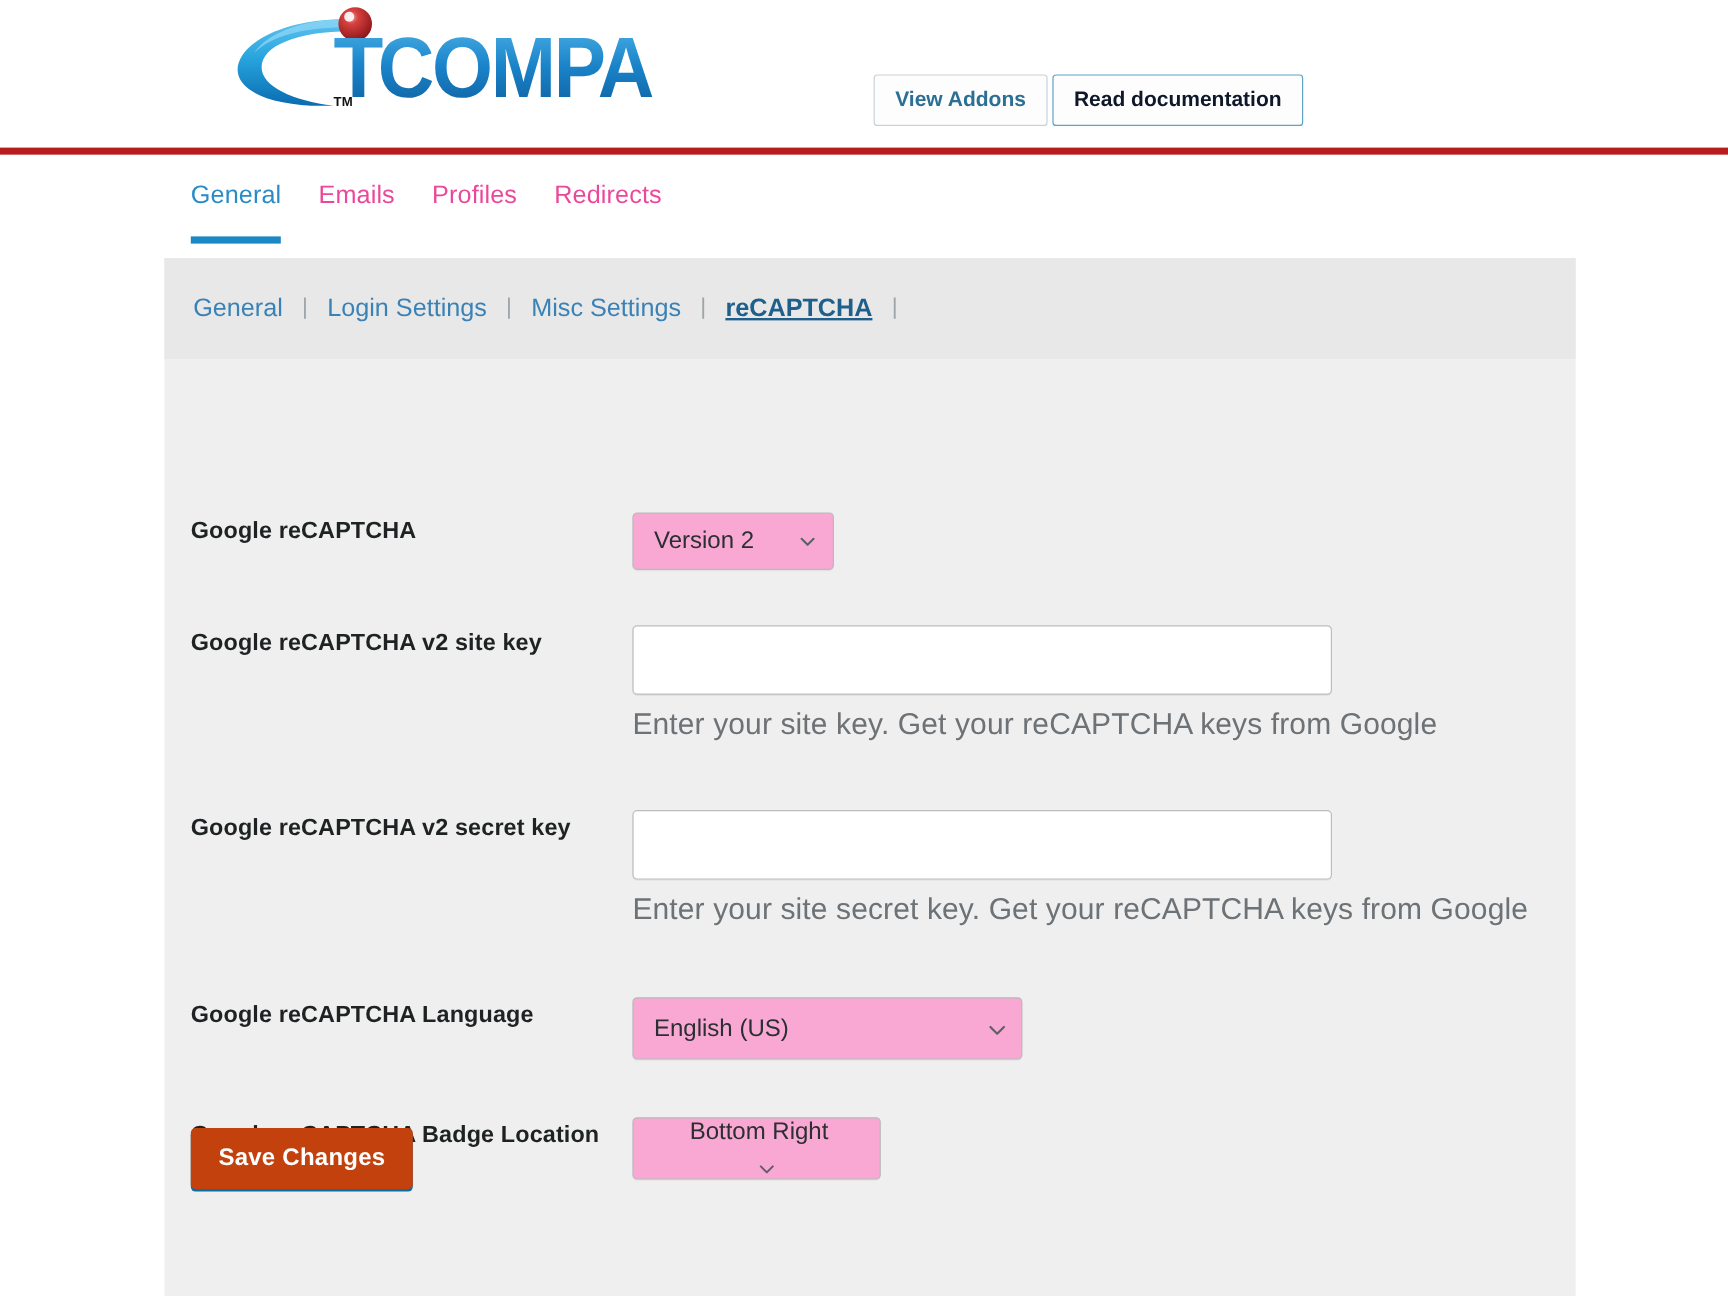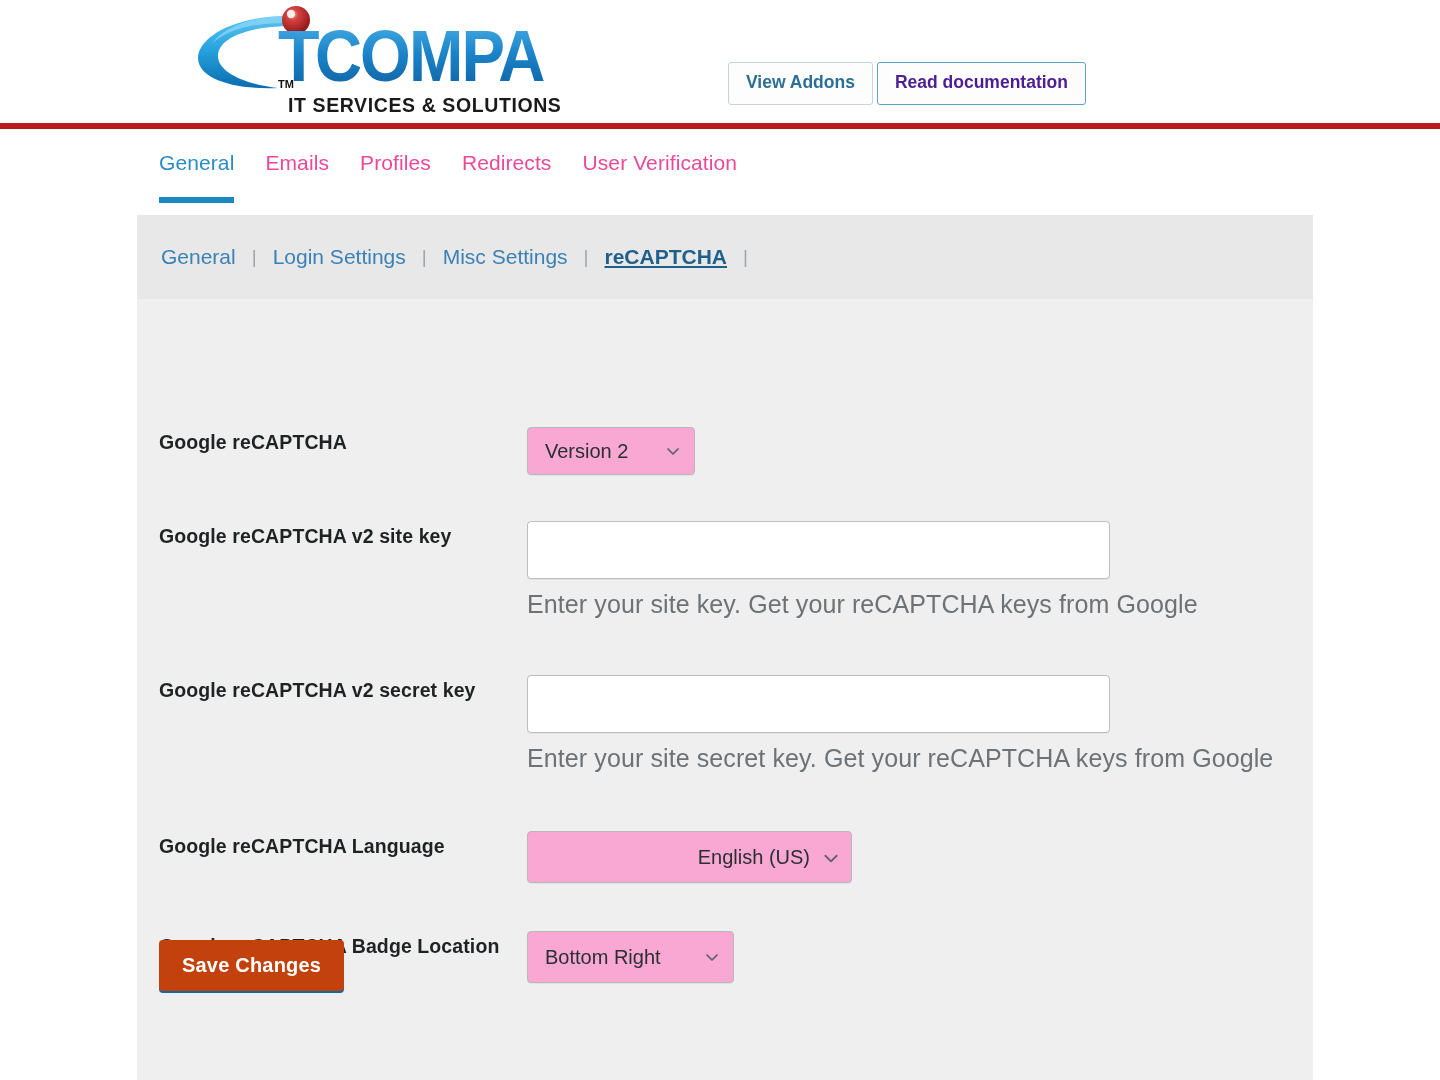--- a/index.html
+++ b/index.html
@@ -47,21 +47,21 @@
     font-size: 17.5px;
     font-weight: 700;
     line-height: 1;
     padding: 11px 17px 12px 17px;
     border-radius: 3px;
     background: #fdfdfd;
     cursor: pointer;
     white-space: nowrap;
   }
   .hdr-btn.gray { border: 1px solid #c9d2d8; color: #2b6f94; }
-  .hdr-btn.blue { border: 1px solid #5ca3c6; color: #4c1d95; }
+  .hdr-btn.blue { border: 1px solid #5ca3c6; color: #0f172a; }
 
   
   .tabs {
     position: relative;
     background: #fff;
     height: 86px;
     padding-left: 159px;
   }
   .tabs-inner { display: flex; align-items: flex-start; gap: 31px; padding-top: 22px; }
   .tab {
@@ -225,36 +225,34 @@
         <circle cx="104" cy="16" r="14" fill="url(#sphere)"></circle>
         <circle cx="99" cy="10" r="4.2" fill="#ffffff" opacity="0.88"></circle>
 
         <text x="86" y="84" font-family="Liberation Sans, sans-serif" font-size="11" font-weight="700" fill="#111">TM</text>
 
         <g fill="url(#lettergrad)">
           <text x="86" y="73" font-family="Liberation Sans, sans-serif" font-size="68" font-weight="700" letter-spacing="-1" transform="scale(1.0,1.05)" style="font-stretch:condensed;">T</text>
           <text x="128" y="73" font-family="Liberation Sans, sans-serif" font-size="68" font-weight="700" letter-spacing="-2" transform="scale(0.96,1.05)" style="font-stretch:condensed;">COMPANY</text>
         </g>
       </svg>
-      <div class="logo-tagline">IT SERVICES &amp; SOLUTIONS</div>
     </div>
 
     <div class="header-actions">
       <div class="hdr-btn gray">View Addons</div>
       <div class="hdr-btn blue">Read documentation</div>
     </div>
   </div>
 
   <div class="tabs">
     <div class="tabs-inner">
       <div class="tab active">General</div>
       <div class="tab">Emails</div>
       <div class="tab">Profiles</div>
       <div class="tab">Redirects</div>
-      <div class="tab">User Verification</div>
     </div>
   </div>
 
   <div class="panel">
 
     <div class="subnav">
       <span class="subnav-link">General</span>
       <span class="subnav-sep">|</span>
       <span class="subnav-link">Login Settings</span>
       <span class="subnav-sep">|</span>
@@ -289,33 +287,33 @@
       <div class="row" style="left:22px; top:376px;">
         <div class="row-label" style="width:368px;">Google reCAPTCHA v2 secret key</div>
         <div>
           <input class="txt" type="text" placeholder="" style="">
           <div class="helper">Enter your site secret key. Get your reCAPTCHA keys from Google</div>
         </div>
       </div>
 
       <div class="row" style="left:22px; top:532px;">
         <div class="row-label" style="width:368px;">Google reCAPTCHA Language</div>
-        <div class="sel" style="width:325px; height:52px; justify-content:flex-end;">
+        <div class="sel" style="width:325px; height:52px; justify-content:space-between;">
           <span>English (US)</span>
           <span class="caret">
             <svg viewBox="0 0 16 16" width="18" height="18">
                 <path d="M3 6 L8 11 L13 6" fill="none" stroke="#5b6165" stroke-width="1.6" stroke-linecap="round" stroke-linejoin="round"></path>
               </svg>
           </span>
         </div>
       </div>
 
       <div class="row" style="left:22px; top:632px;">
         <div class="row-label" style="width:368px;">Google reCAPTCHA Badge Location</div>
-        <div class="sel" style="min-width:207px; height:52px;">
+        <div class="sel" style="min-width:207px; height:52px;flex-direction:column;">
           <span>Bottom Right</span>
           <span class="caret">
             <svg viewBox="0 0 16 16" width="16" height="16">
                 <path d="M3 6 L8 11 L13 6" fill="none" stroke="#5b6165" stroke-width="1.7" stroke-linecap="round" stroke-linejoin="round"></path>
               </svg>
           </span>
         </div>
       </div>
 
     </div>

